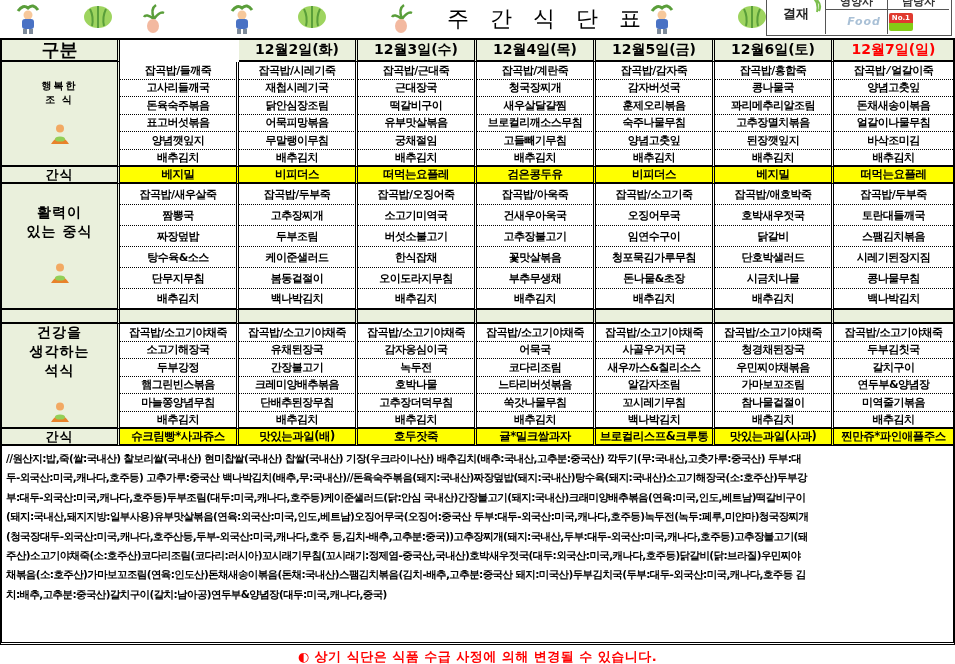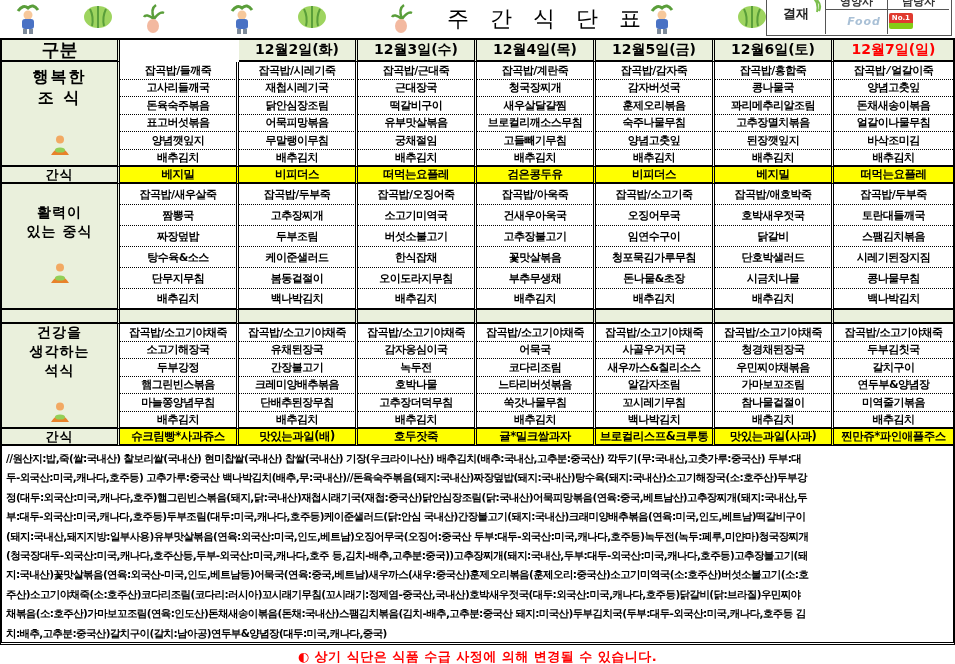--- a/index.html
+++ b/index.html
@@ -23,21 +23,21 @@
   }
   #approval .acell{border-left:1px solid #555;border-top:1px solid #555;
     display:flex;align-items:center;justify-content:center;font-size:11px;font-weight:700;color:#333;}
   #approval .a-label{grid-row:1/3;grid-column:1;border-left:none;border-top:none;font-size:13px;color:#222;position:relative;}
   #approval .a-h1{grid-row:1;grid-column:2;border-top:none;}
   #approval .a-h2{grid-row:1;grid-column:3;border-top:none;}
   #approval .a-s1{grid-row:2;grid-column:2;}
   #approval .a-s2{grid-row:2;grid-column:3;}
   #wm-food{position:absolute;right:70px;top:22px;font-size:11px;font-style:italic;font-weight:700;color:#a9c0d6;letter-spacing:1px;}
   #wm-badge{position:absolute;right:38px;top:20px;background:#e03a2f;color:#fff;font-size:7px;font-weight:700;
-    padding:1px 3px;border-radius:2px;border-bottom:6px solid #84cc16;}
+    padding:1px 3px;border-radius:2px;border-bottom:8px solid #84cc16;}
   
   #grid{
     position:relative;margin:0;width:951px;
     display:grid;
     grid-template-columns:118px repeat(7,1fr);
     grid-template-rows:22px repeat(6,17.5px) 17px repeat(6,21px) 14px repeat(6,17.5px) 17px 196px;
     border:2px solid #000;border-bottom:3px double #000;
     background:#fff;
   }
   .cell{display:flex;align-items:center;justify-content:center;text-align:center;
@@ -45,21 +45,21 @@
   .nr{border-right:none;}
   .hdr{background:#eaf0dc;font-size:14px;font-weight:700;border-bottom:2px solid #000;letter-spacing:0;}
   .hdr.red{color:#ff0000;}
   .item{background:#fff;font-size:11px;font-weight:700;border-bottom:1px dotted #000;letter-spacing:-0.5px;white-space:nowrap;}
   .endrow{border-bottom:2px solid #000;}
   .snack{background:#ffff00;font-size:11.5px;font-weight:700;border-bottom:2px solid #000;letter-spacing:-0.5px;white-space:nowrap;}
   .gaprow{background:#eaf0dc;border-bottom:2px solid #000;}
   .labelcell{background:#eaf0dc;font-weight:700;flex-direction:column;line-height:1.35;
     white-space:pre-line;border-bottom:2px solid #000;border-right:3px double #000;}
   .c-corner{grid-row:1;grid-column:1;font-size:18px;}
-  .c-bf{grid-row:2/span 6;grid-column:1;font-size:16px;letter-spacing:2px;}
+  .c-bf{grid-row:2/span 6;grid-column:1;font-size:10px;letter-spacing:2px;font-family:Liberation Serif, serif;}
   .c-snk1{grid-row:8;grid-column:1;font-size:13px;letter-spacing:1px;}
   .c-ln{grid-row:9/span 6;grid-column:1;font-size:14px;letter-spacing:1px;}
   .c-gap{grid-row:15;grid-column:1;}
   .c-dn{grid-row:16/span 6;grid-column:1;font-size:14px;letter-spacing:1px;}
   .c-snk2{grid-row:22;grid-column:1;font-size:13px;letter-spacing:1px;}
   #origin{grid-row:23;grid-column:1/-1;background:#fff;padding:3px 4px 0 4px;overflow:hidden;}
   .oline{font-size:10.5px;font-weight:700;line-height:19.4px;letter-spacing:-0.6px;
     white-space:nowrap;overflow:hidden;color:#000;}
   
   #footer-note{width:955px;text-align:center;color:#ff0000;font-size:13px;font-weight:700;
@@ -182,25 +182,23 @@
           <path d="M3 21 Q12 7 21 21 Z" fill="#e8822a"></path>
           <ellipse cx="12" cy="16" rx="5" ry="2.6" fill="#93cf58"></ellipse>
         </svg>
     </span>
   </div>
   <div class="cell labelcell c-snk2">간식</div>
 
   <div id="origin">
       <div class="oline">//원산지:밥,죽(쌀:국내산) 찰보리쌀(국내산) 현미찹쌀(국내산) 찹쌀(국내산) 기장(우크라이나산) 배추김치(배추:국내산,고추분:중국산) 깍두기(무:국내산,고춧가루:중국산) 두부:대</div>
       <div class="oline">두-외국산:미국,캐나다,호주등) 고추가루:중국산 백나박김치(배추,무:국내산)//돈육숙주볶음(돼지:국내산)짜장덮밥(돼지:국내산)탕수육(돼지:국내산)소고기해장국(소:호주산)두부강</div>
-      <div class="oline">정(대두:외국산:미국,캐나다,호주)햄그린빈스볶음(돼지,닭:국내산)재첩시래기국(재첩:중국산)닭안심장조림(닭:국내산)어묵피망볶음(연육:중국,베트남산)고추장찌개(돼지:국내산,두</div>
       <div class="oline">부:대두-외국산:미국,캐나다,호주등)두부조림(대두:미국,캐나다,호주등)케이준샐러드(닭:안심 국내산)간장불고기(돼지:국내산)크래미양배추볶음(연육:미국,인도,베트남)떡갈비구이</div>
       <div class="oline">(돼지:국내산,돼지지방:일부사용)유부맛살볶음(연육:외국산:미국,인도,베트남)오징어무국(오징어:중국산 두부:대두-외국산:미국,캐나다,호주등)녹두전(녹두:페루,미얀마)청국장찌개</div>
       <div class="oline">(청국장대두-외국산:미국,캐나다,호주산등,두부-외국산:미국,캐나다,호주 등,김치-배추,고추분:중국))고추장찌개(돼지:국내산,두부:대두-외국산:미국,캐나다,호주등)고추장불고기(돼</div>
-      <div class="oline">지:국내산)꽃맛살볶음(연육:외국산-미국,인도,베트남등)어묵국(연육:중국,베트남)새우까스(새우:중국산)훈제오리볶음(훈제오리:중국산)소고기미역국(소:호주산)버섯소불고기(소:호</div>
       <div class="oline">주산)소고기야채죽(소:호주산)코다리조림(코다리:러시아)꼬시래기무침(꼬시래기:정제염-중국산,국내산)호박새우젓국(대두:외국산:미국,캐나다,호주등)닭갈비(닭:브라질)우민찌야</div>
       <div class="oline">채볶음(소:호주산)가마보꼬조림(연육:인도산)돈채새송이볶음(돈채:국내산)스팸김치볶음(김치-배추,고추분:중국산 돼지:미국산)두부김치국(두부:대두-외국산:미국,캐나다,호주등 김</div>
       <div class="oline">치:배추,고추분:중국산)갈치구이(갈치:남아공)연두부&amp;양념장(대두:미국,캐나다,중국)</div>
     </div>
     <div class="cell item" style="grid-area: 2 / 2;">잡곡밥/들깨죽</div>
     <div class="cell item" style="grid-area: 3 / 2;">고사리들깨국</div>
     <div class="cell item" style="grid-area: 4 / 2;">돈육숙주볶음</div>
     <div class="cell item" style="grid-area: 5 / 2;">표고버섯볶음</div>
     <div class="cell item" style="grid-area: 6 / 2;">양념깻잎지</div>
     <div class="cell item endrow" style="grid-area: 7 / 2;">배추김치</div>

